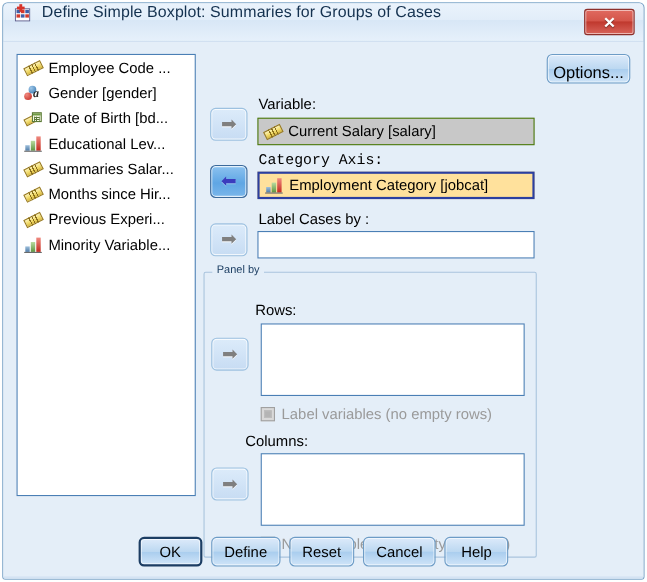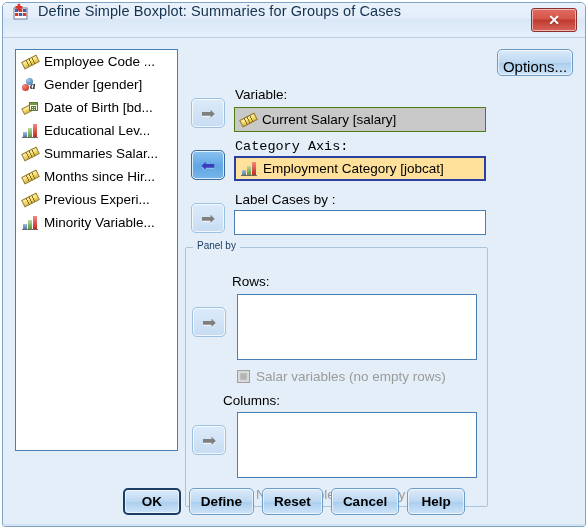--- a/index.html
+++ b/index.html
@@ -394,21 +394,20 @@
     border-radius: 5px;
     background: linear-gradient(to bottom, #dceafa 0%, #bcd8f1 50%, #a9cdee 51%, #cfe4f8 100%);
     box-shadow: 0 0 0 1px rgba(255,255,255,0.6) inset;
     font-size: 13.5px;
     font-family: "Liberation Sans", sans-serif;
     color: #000;
     display: flex;
     align-items: center;
     justify-content: center;
     cursor: pointer;
-    font-weight: bold;
   }
   .dlg-btn.default {
     border: 2px solid #1c3d63;
   }
 
   
   .footer-strip {
     position: absolute;
     left: 0;
     right: 0;
@@ -540,21 +539,21 @@
 
     <div class="fld-label" style="left:217px; top:236px;margin-left:12px;">Rows:</div>
     <div class="arrow-btn" style="left:189px; top:269px;">
       <span class="arrow-glyph">➡</span>
     </div>
     <div class="listbox" style="left:234px; top:256px; width:240px; height:66px;">
       
     </div>
     <div class="checkrow" style="left:234px; top:331px;">
       <span class="chk"></span>
-      <span class="chk-label">Salar variables (no empty rows)</span>
+      <span class="chk-label">Label variables (no empty rows)</span>
     </div>
 
     <div class="fld-label" style="left:220px; top:355px;">Columns:</div>
     <div class="arrow-btn" style="left:189px; top:387px;">
       <span class="arrow-glyph">➡</span>
     </div>
     <div class="listbox" style="left:234px; top:374px; width:240px; height:66px;">
       
     </div>
     <div class="checkrow" style="left:234px; top:449px;">

